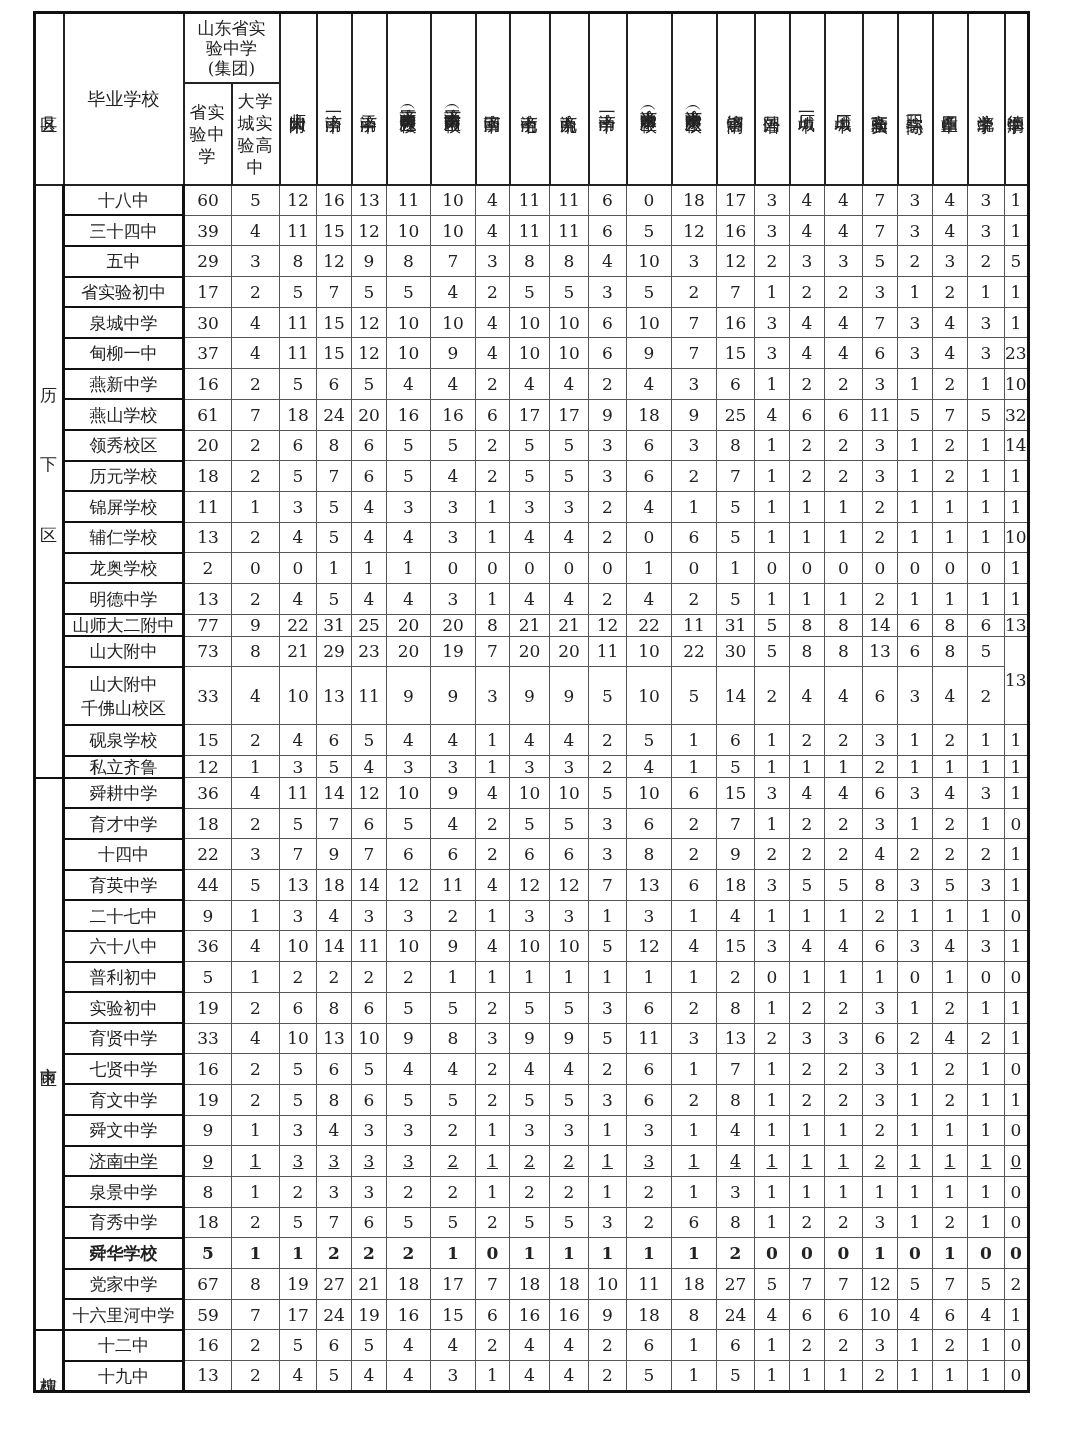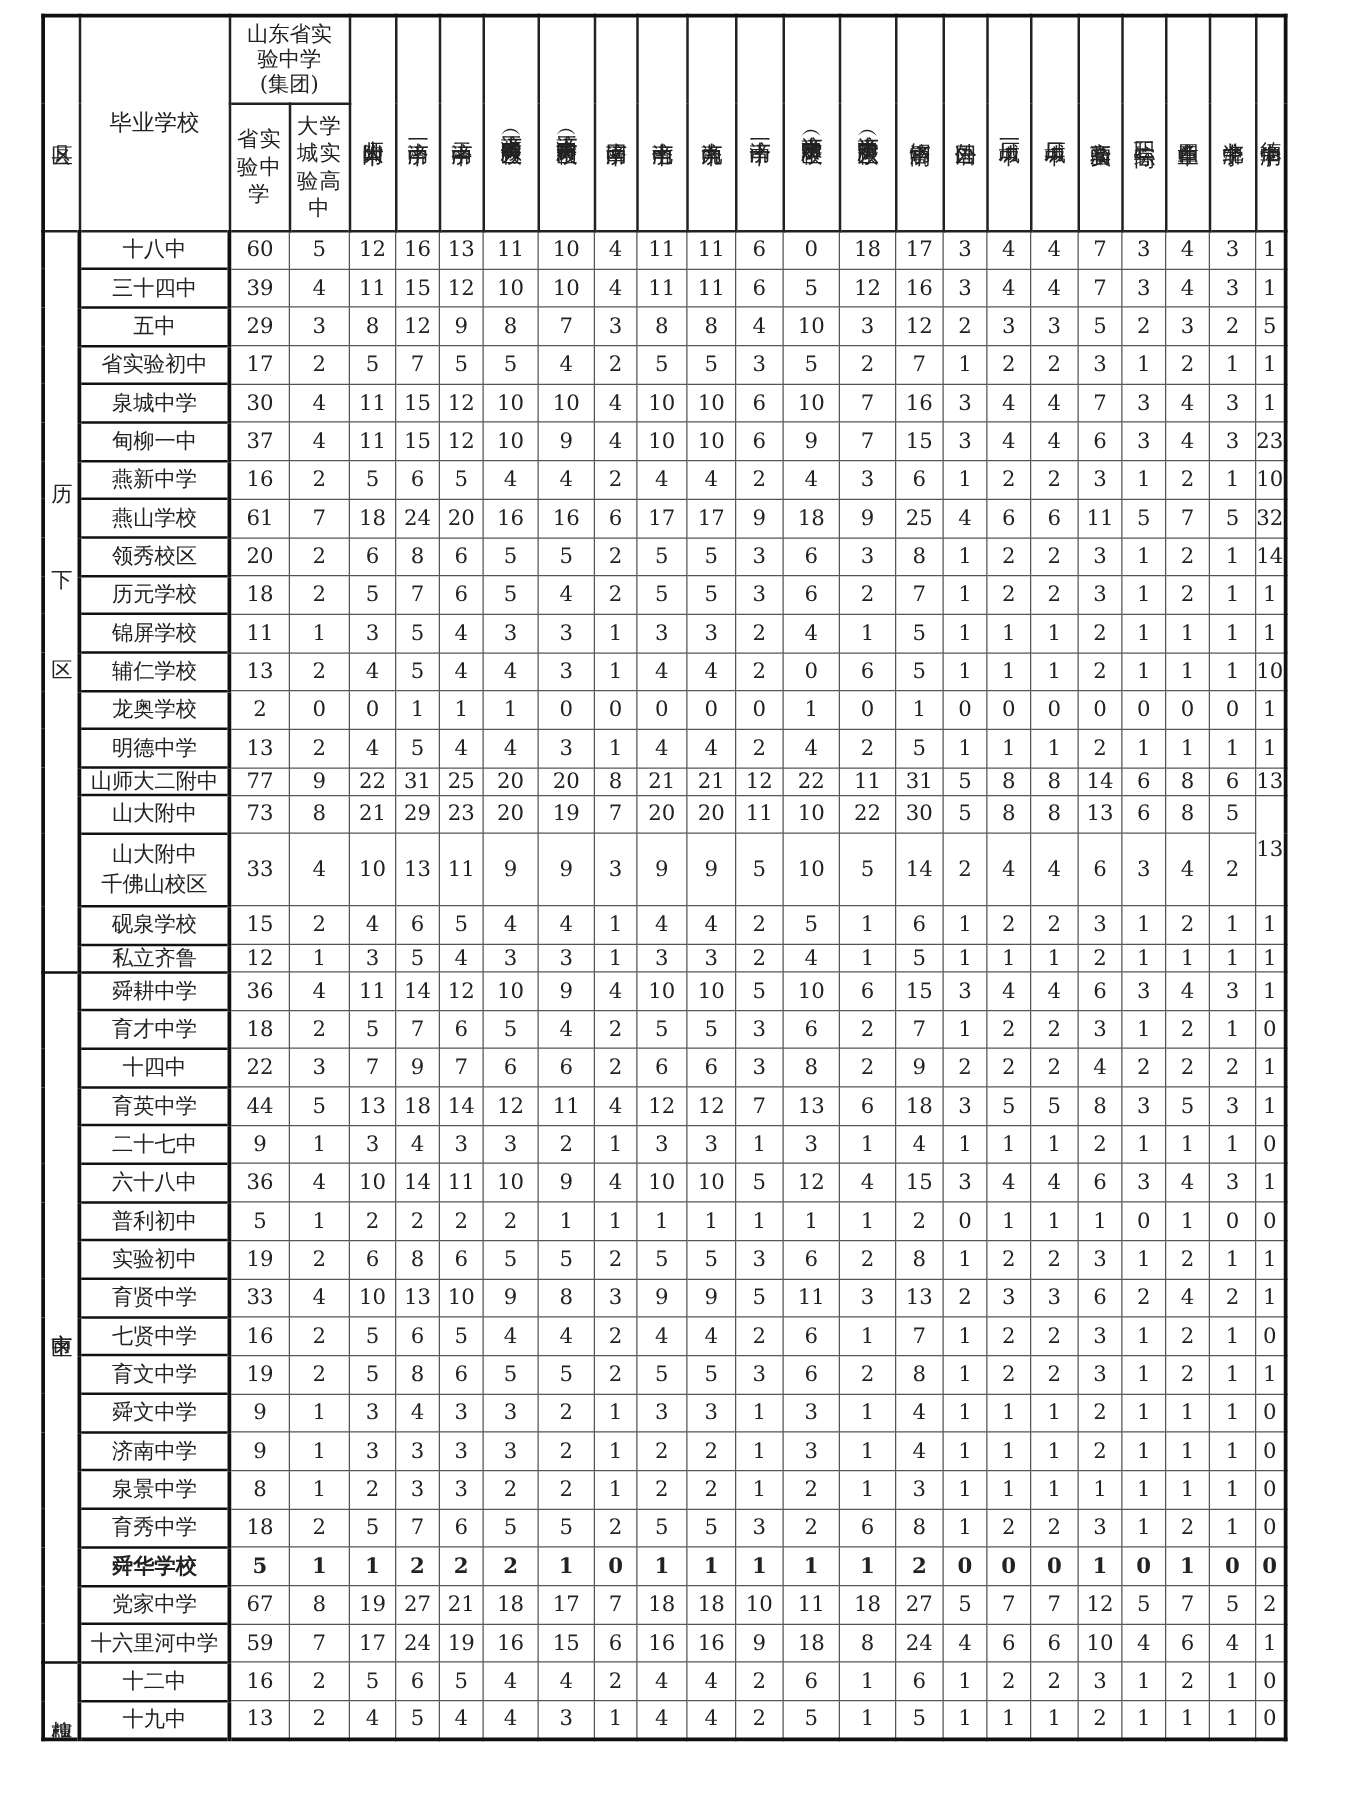--- a/index.html
+++ b/index.html
@@ -853,21 +853,21 @@
         <td class="num">4</td>
         <td class="num">1</td>
         <td class="num">1</td>
         <td class="num">1</td>
         <td class="num">2</td>
         <td class="num">1</td>
         <td class="num">1</td>
         <td class="num">1</td>
         <td class="num">0</td>
       </tr>
-      <tr style="height: 30.7px;">
+      <tr style="height: 30.7px; text-decoration: underline;">
         <td class="school">济南中学</td>
         <td class="num">9</td>
         <td class="num">1</td>
         <td class="num">3</td>
         <td class="num">3</td>
         <td class="num">3</td>
         <td class="num">3</td>
         <td class="num">2</td>
         <td class="num">1</td>
         <td class="num">2</td>

